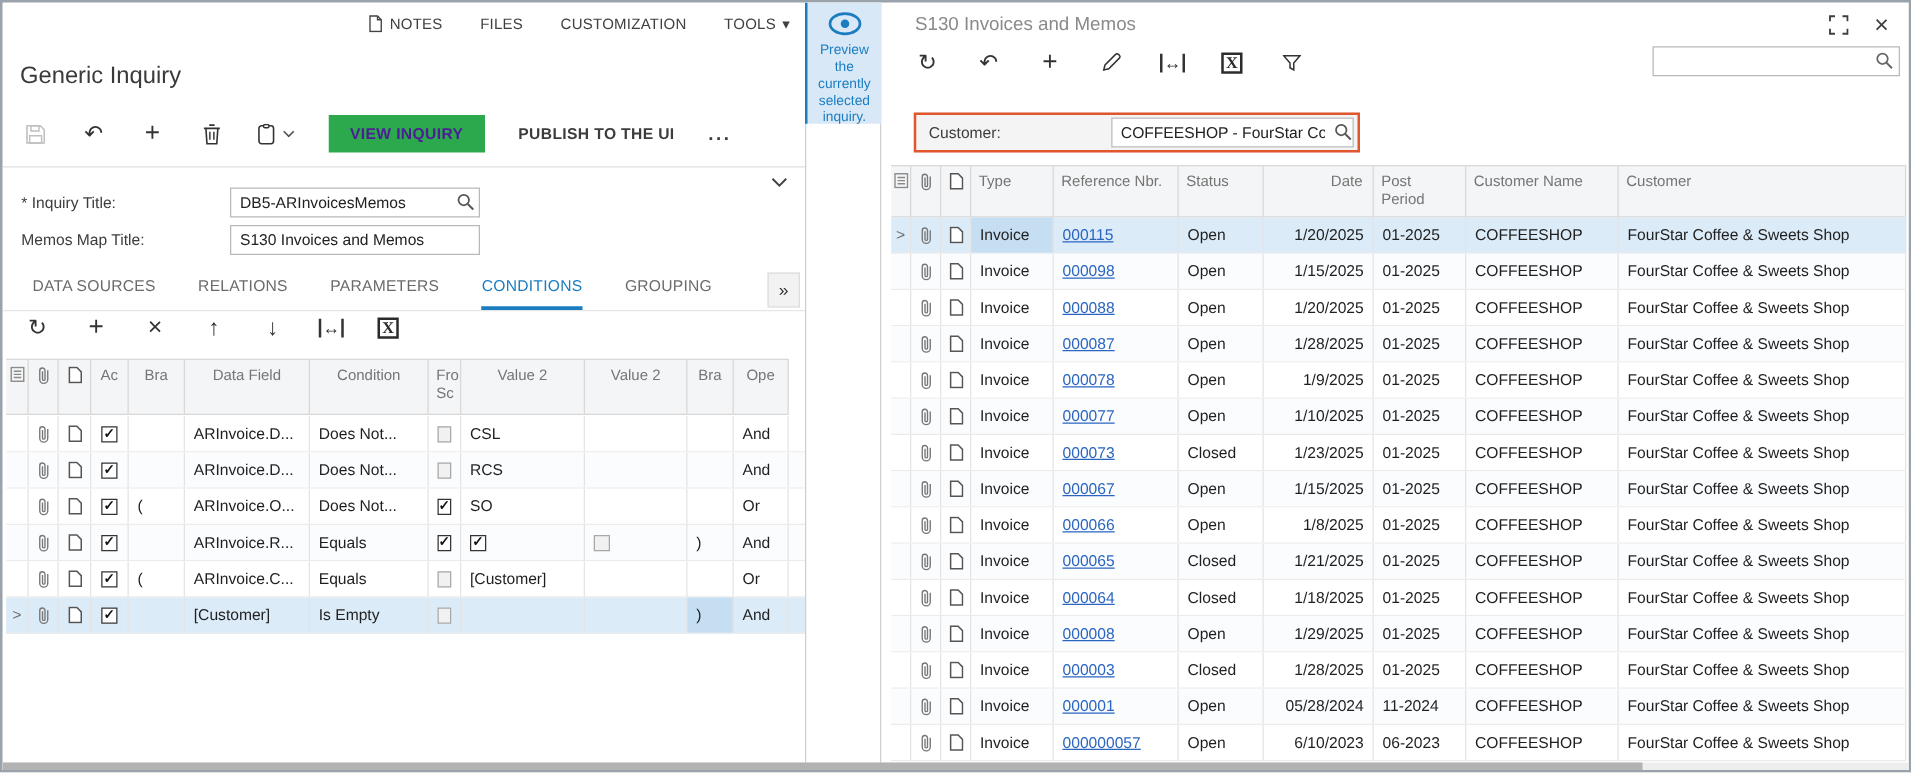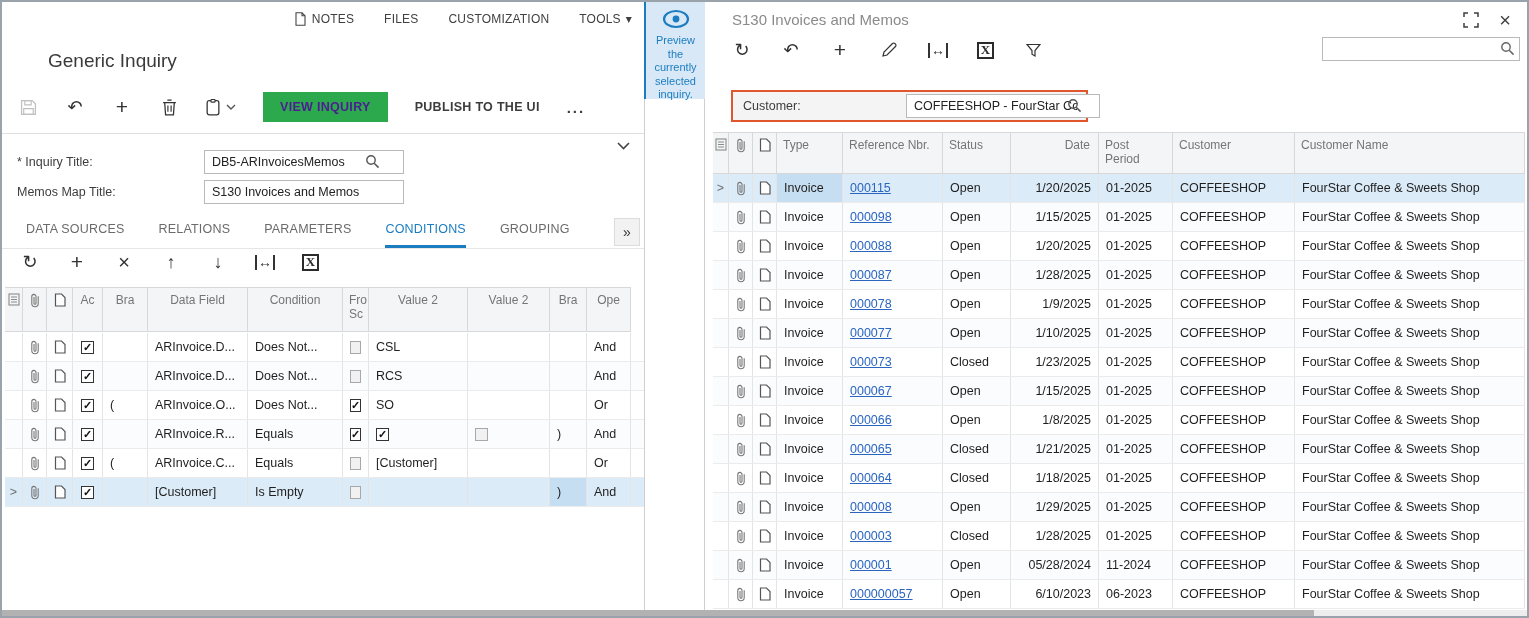--- a/index.html
+++ b/index.html
@@ -9,37 +9,37 @@
   }
   *{box-sizing:border-box; margin:0; padding:0;}
   body{font-family:"Liberation Sans", sans-serif; background:#e8e8e8;}
   .screen{width:1529px;height:618px;background:#fff;border:2px solid #9aa2ab;
     position:relative; display:flex; overflow:hidden; font-size:13px; color:#2b2b2b;}
   
   .left-panel{width:642px; flex:none; position:relative; height:100%;}
   .topnav{position:absolute; top:10px; right:12px; display:flex; gap:30px; align-items:center;
     font-size:12px; color:#404040; letter-spacing:.2px;}
   .topnav .nav-item{display:flex; align-items:flex-start; gap:5px; cursor:pointer;}
-  .gi-title{position:absolute; top:48px; left:14px; font-size:19px; font-weight:400; color:#3a3a3a;margin-left:32px;}
+  .gi-title{position:absolute; top:48px; left:14px; font-size:19px; font-weight:400; color:#3a3a3a;}
   .actionbar{position:absolute; top:90px; left:16px; display:flex; align-items:center; gap:27px;}
   .tbicon{width:20px;height:20px; display:inline-flex; align-items:center; justify-content:center;
     color:#333; font-size:18px; cursor:pointer;}
   .tbicon.disabled{color:#c0c0c0;}
   .copy-group{display:flex; align-items:center; gap:6px; cursor:pointer;}
   .btn-green{background:var(--green); color:#4c1d95; border:none; font-size:12.5px; font-weight:bold;
     padding:8px 17px; letter-spacing:.3px; cursor:pointer; font-family:inherit;}
   .btn-flat{background:none;border:none; font-size:12.5px; color:#3c3c3c; font-weight:bold;
     letter-spacing:.3px; cursor:pointer; font-family:inherit;}
   .more-dots{font-size:15px; font-weight:bold; color:#3c3c3c; letter-spacing:2px; cursor:pointer;}
   .formarea{position:absolute; top:131px; left:0; right:0; height:83px; border-top:1px solid #e0e0e0;}
   .form-row{position:absolute; left:15px; display:flex; align-items:center;}
   .form-row .flabel{width:167px; font-size:12.5px; color:#3d3d3d;}
   .lookup{position:relative; width:200px;}
   .lookup input{width:200px; height:24px; border:1px solid #b9b9b9; font-family:inherit;
-    font-size:12.5px; padding:0 22px 0 7px; color:#222;margin-left:20px;}
+    font-size:12.5px; padding:0 22px 0 7px; color:#222;}
   .lookup.no-icon input{padding-right:7px;}
   .lookup .mag{position:absolute; right:4px; top:4px;}
   .collapse-chevron{position:absolute; top:8px; right:14px; color:#444; cursor:pointer;}
   .tabstrip{position:absolute; top:214px; left:0; right:0; height:33px; display:flex;
     align-items:flex-end; padding-left:24px; gap:34px; border-bottom:1px solid #e6e6e6;}
   .tab{font-size:12.5px; color:#6b6b6b; padding-bottom:9px; letter-spacing:.2px;
     border-bottom:3px solid transparent; cursor:pointer; white-space:nowrap;}
   .tab.active{color:var(--accent); border-bottom-color:var(--accent);}
   .tab-overflow{position:absolute; right:4px; bottom:3px; width:26px; height:28px; background:#f2f2f2;
     border:1px solid #dcdcdc; display:flex; align-items:center; justify-content:center;
@@ -482,22 +482,22 @@
         <div class="hc icon-c">
           <svg width="12" height="14" viewBox="0 0 12 14">
             <path d="M1.5 1h6l3.5 3.5V13h-9.5z" fill="#fff" stroke="#555" stroke-width="1.2"></path>
           </svg>
         </div>
         <div class="hc ">Type</div>
         <div class="hc ">Reference Nbr.</div>
         <div class="hc ">Status</div>
         <div class="hc right">Date</div>
         <div class="hc ">Post Period</div>
+        <div class="hc ">Customer Name</div>
         <div class="hc ">Customer</div>
-        <div class="hc ">Customer Name</div>
       </div>
     <div class="rgrid-rows" id="rgrid-rows">
         <div class="rcols grow sel">
           <div class="gc icon-c pointer">&gt;</div>
           <div class="gc icon-c">
             <svg width="10" height="15" viewBox="0 0 10 15">
               <path d="M8.2 3.2v7.3a3.2 3.2 0 0 1-6.4 0V3.5a2.1 2.1 0 0 1 4.2 0v6.8a1 1 0 0 1-2 0V4" fill="none" stroke="#777" stroke-width="1.1"></path>
             </svg>
           </div>
           <div class="gc icon-c">

